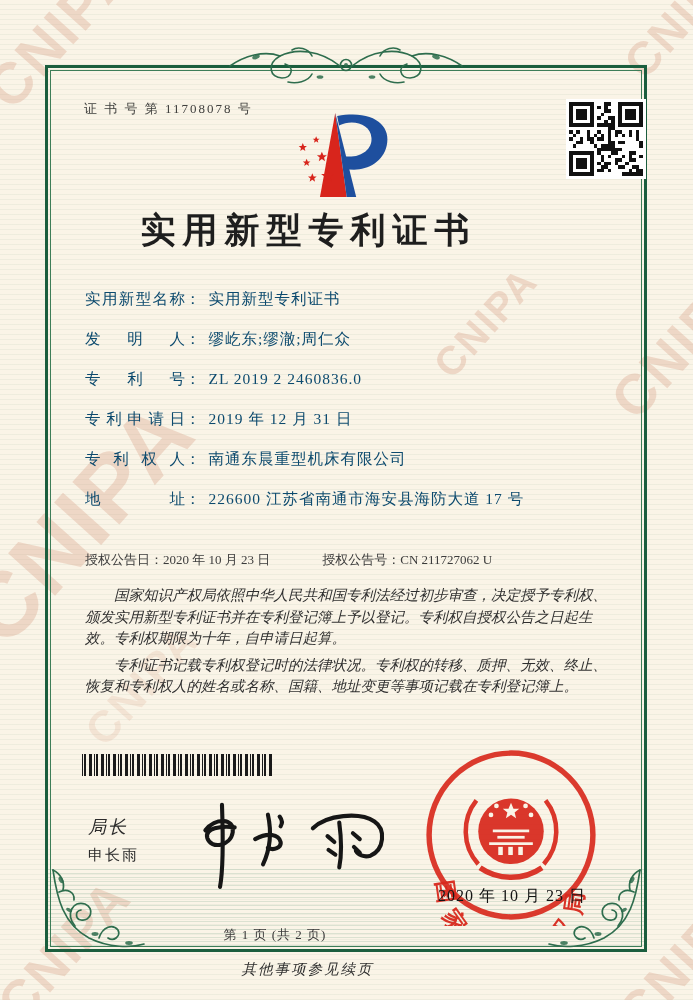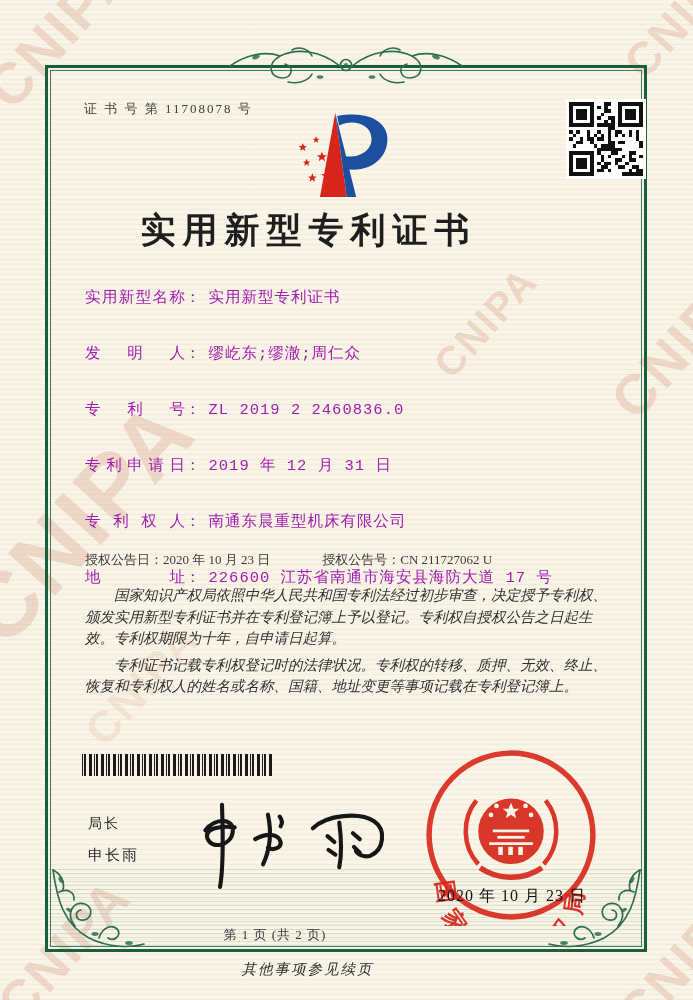--- a/index.html
+++ b/index.html
@@ -25,37 +25,37 @@
   .wm{position:absolute;font-family:"Liberation Sans","DejaVu Sans",sans-serif;
     font-weight:bold;color:rgba(213,150,122,.30);transform:rotate(-48deg);
     letter-spacing:2px;pointer-events:none;white-space:nowrap;}
   
   .certno{position:absolute;left:84px;top:100px;font-size:13px;letter-spacing:2px;color:#40403e;}
   .logo{position:absolute;left:278px;top:108px;width:124px;height:96px;}
   .qr{position:absolute;left:566px;top:99px;width:74px;height:74px;background:#fff;padding:3px;}
   .title{position:absolute;left:0;top:207px;width:617px;text-align:center;
     font-size:35px;font-weight:bold;letter-spacing:7px;color:#1e1e1e;}
   
-  .fields{position:absolute;left:85px;top:288px;width:540px;display:flex;flex-direction:column;gap:35px;
-    font-size:15.5px;color:#a21caf;font-family:Liberation Mono, monospace;}
+  .fields{position:absolute;left:85px;top:288px;width:540px;display:flex;flex-direction:column;gap:19px;
+    font-size:15.5px;color:#0c4a6e;}
   .frow{display:flex;line-height:21px;}
   .flabel{display:inline-block;width:100px;text-align:justify;text-align-last:justify;}
   .fcolon{margin-right:8px;}
   .fvalue{letter-spacing:1px;}
   .grant-row{position:absolute;left:85px;top:551px;width:540px;font-size:13px;color:#3b3b3b;display:flex;}
   .grant-no{margin-left:52px;}
   
   .body-text{position:absolute;left:85px;top:585px;width:524px;font-size:14.5px;line-height:21.5px;
     color:#2f2f2f;font-style:italic;}
   .body-text p{margin:0 0 5px 0;text-indent:2em;}
   
   .barcode{position:absolute;left:82px;top:754px;width:192px;height:22px;}
   
-  .sig-title{position:absolute;left:88px;top:815px;font-size:14px;color:#2b2b2b;
-    font-family:"Liberation Sans","DejaVu Sans",sans-serif;letter-spacing:2px;}
+  .sig-title{position:absolute;left:88px;top:815px;font-size:18px;color:#2b2b2b;
+    font-family:"Liberation Sans","DejaVu Sans",sans-serif;letter-spacing:2px;font-style:italic;}
   .sig-name{position:absolute;left:88px;top:846px;font-size:15px;color:#2b2b2b;
     font-family:"Liberation Sans","DejaVu Sans",sans-serif;letter-spacing:2px;}
   .sig-script{position:absolute;left:178px;top:792px;width:215px;height:100px;}
   
   .seal{position:absolute;left:420px;top:744px;width:182px;height:182px;}
   .seal-date{position:absolute;left:422px;top:886px;width:180px;text-align:center;
     font-size:16px;color:#141414;letter-spacing:1px;}
   
   .page-info{position:absolute;left:0;top:926px;width:550px;text-align:center;
     font-size:13px;color:#3a3a3a;letter-spacing:1px;}

